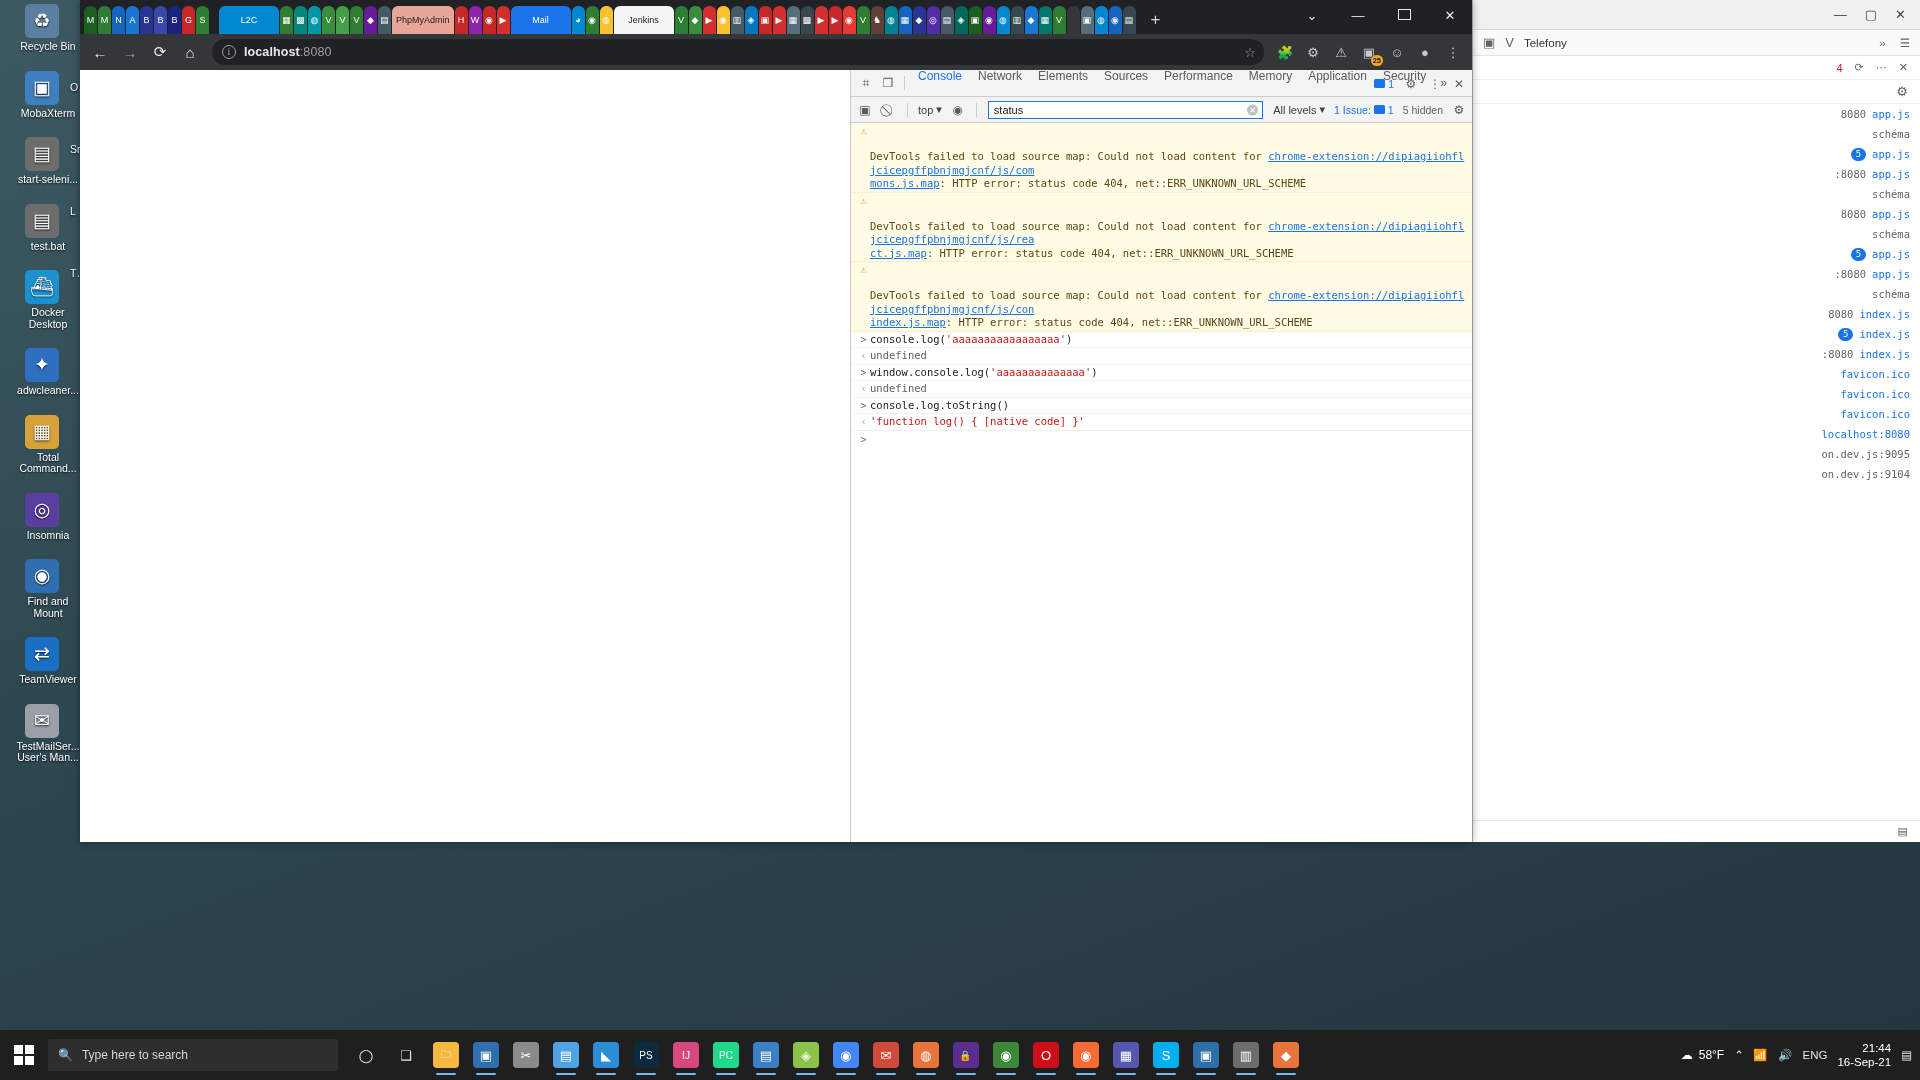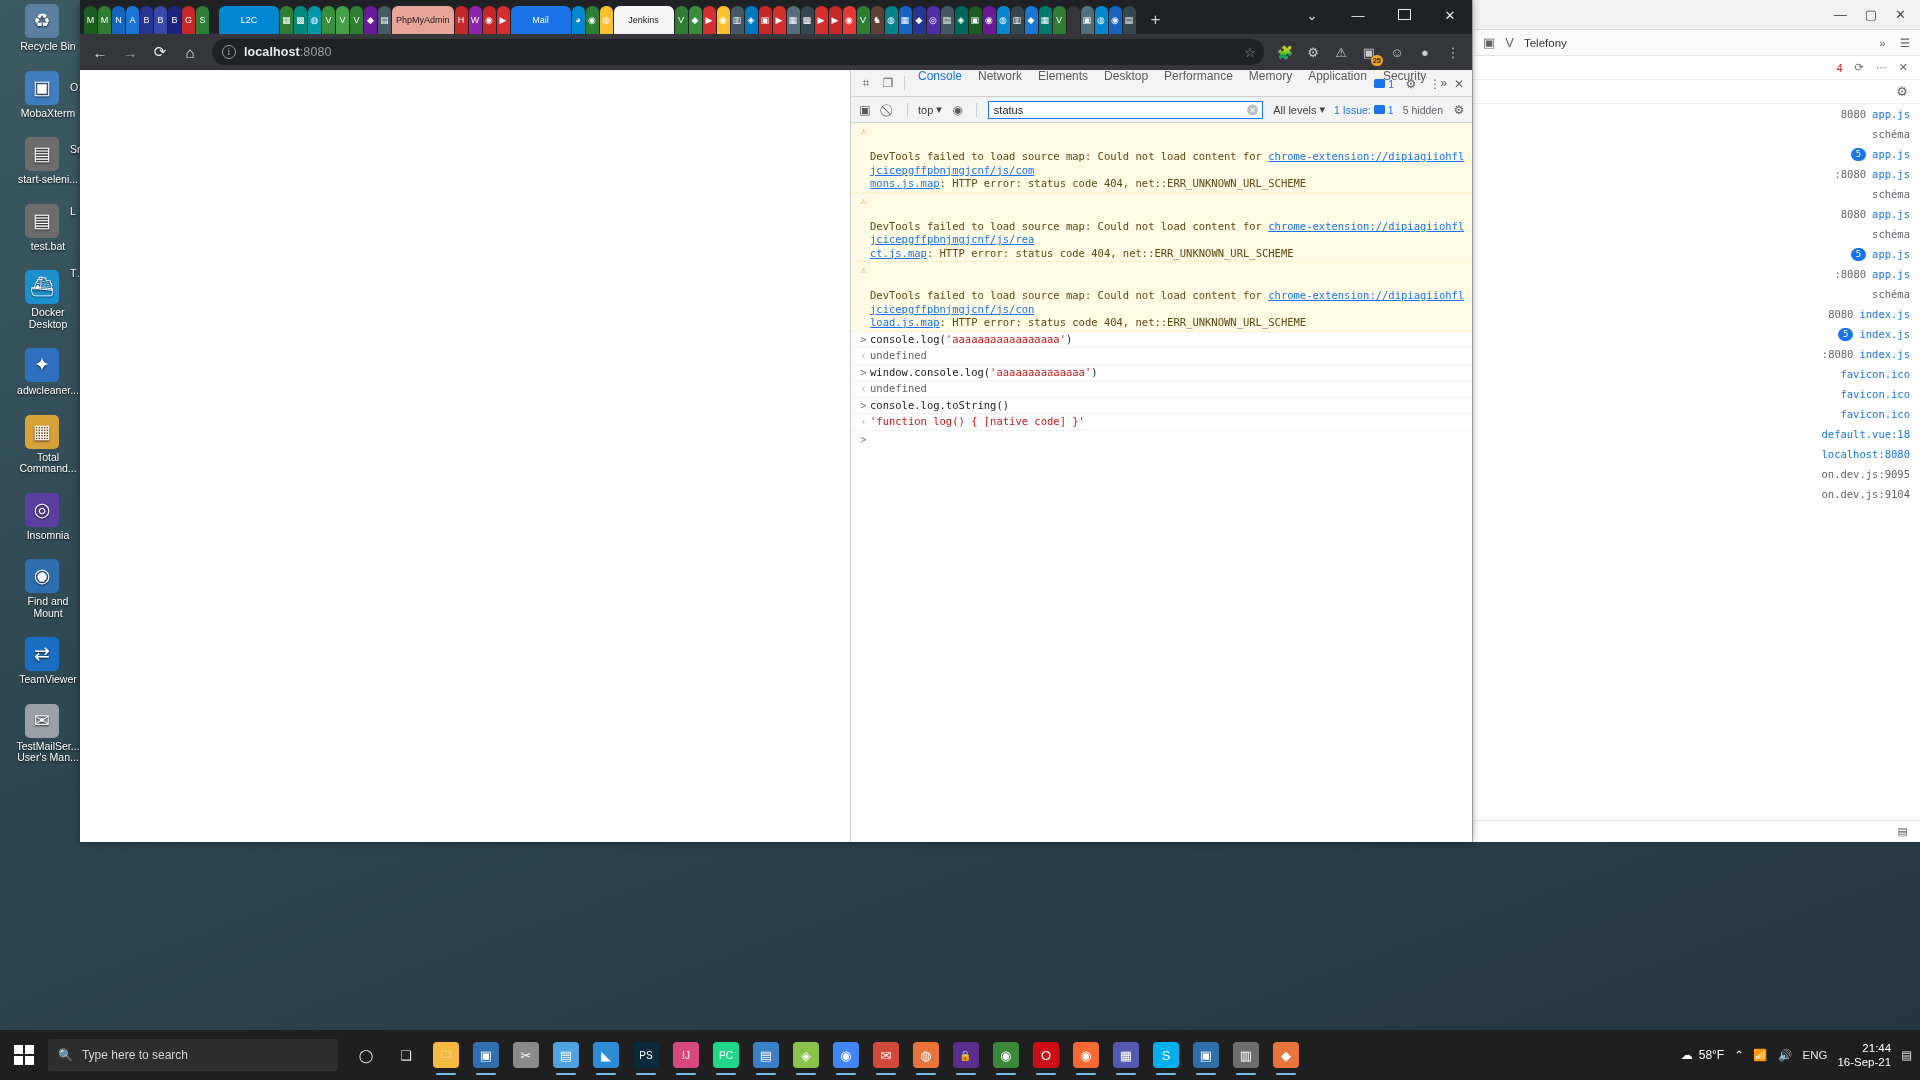--- a/index.html
+++ b/index.html
@@ -425,23 +425,20 @@
           <span class="src">index.js</span>
         </div>
         <div class="bg-item">
           <span class="src">favicon.ico</span>
         </div>
         <div class="bg-item">
           <span class="src">favicon.ico</span>
         </div>
         <div class="bg-item">
           <span class="src">favicon.ico</span>
-        </div>
-        <div class="bg-item">
-          <span class="src">default.vue:18</span>
         </div>
         <div class="bg-item">
           <span class="src">localhost:8080</span>
         </div>
         <div class="bg-item">
           <span class="pre">on.dev.js:9095</span>
         </div>
         <div class="bg-item">
           <span class="pre">on.dev.js:9104</span>
         </div>
@@ -692,21 +689,21 @@
       <div class="devtools">
 
         <div class="dt-tabbar">
           <div class="dt-ico-btn">⌗</div>
           <div class="dt-ico-btn">❐</div>
           <div class="dt-sep"></div>
           <div style="display:flex;align-items:center;" id="dt-tabs">
               <div class="dt-tab active">Console</div>
               <div class="dt-tab">Network</div>
               <div class="dt-tab">Elements</div>
-              <div class="dt-tab">Desktop</div>
+              <div class="dt-tab">Sources</div>
               <div class="dt-tab">Performance</div>
               <div class="dt-tab">Memory</div>
               <div class="dt-tab">Application</div>
               <div class="dt-tab">Security</div>
             </div>
           <div class="dt-more">»</div>
           <div class="dt-tabbar-right">
             <div class="issue-pill">
               <span class="msg-box"></span>
               <span>1</span>
@@ -748,21 +745,21 @@
             <div class="c-row warn">
               <div class="c-gutter w">⚠</div>
               <div class="c-text"><span>DevTools failed to load source map: Could not load content for </span><span class="c-link">chrome-extension://dipiagiiohfljcicepgffpbnjmgjcnf/js/com</span><br><span class="c-link">mons.js.map</span><span>: HTTP error: status code 404, net::ERR_UNKNOWN_URL_SCHEME</span></div>
             </div>
             <div class="c-row warn">
               <div class="c-gutter w">⚠</div>
               <div class="c-text"><span>DevTools failed to load source map: Could not load content for </span><span class="c-link">chrome-extension://dipiagiiohfljcicepgffpbnjmgjcnf/js/rea</span><br><span class="c-link">ct.js.map</span><span>: HTTP error: status code 404, net::ERR_UNKNOWN_URL_SCHEME</span></div>
             </div>
             <div class="c-row warn">
               <div class="c-gutter w">⚠</div>
-              <div class="c-text"><span>DevTools failed to load source map: Could not load content for </span><span class="c-link">chrome-extension://dipiagiiohfljcicepgffpbnjmgjcnf/js/con</span><br><span class="c-link">load.js.map</span><span>: HTTP error: status code 404, net::ERR_UNKNOWN_URL_SCHEME</span></div>
+              <div class="c-text"><span>DevTools failed to load source map: Could not load content for </span><span class="c-link">chrome-extension://dipiagiiohfljcicepgffpbnjmgjcnf/js/con</span><br><span class="c-link">index.js.map</span><span>: HTTP error: status code 404, net::ERR_UNKNOWN_URL_SCHEME</span></div>
             </div>
             <div class="c-row">
               <div class="c-gutter in">&gt;</div>
               <div class="c-text"><span>console.log(</span><span class="c-str">'aaaaaaaaaaaaaaaaa'</span><span>)</span></div>
             </div>
             <div class="c-row">
               <div class="c-gutter out">‹</div>
               <div class="c-text"><span class="c-out">undefined</span></div>
             </div>
             <div class="c-row">

